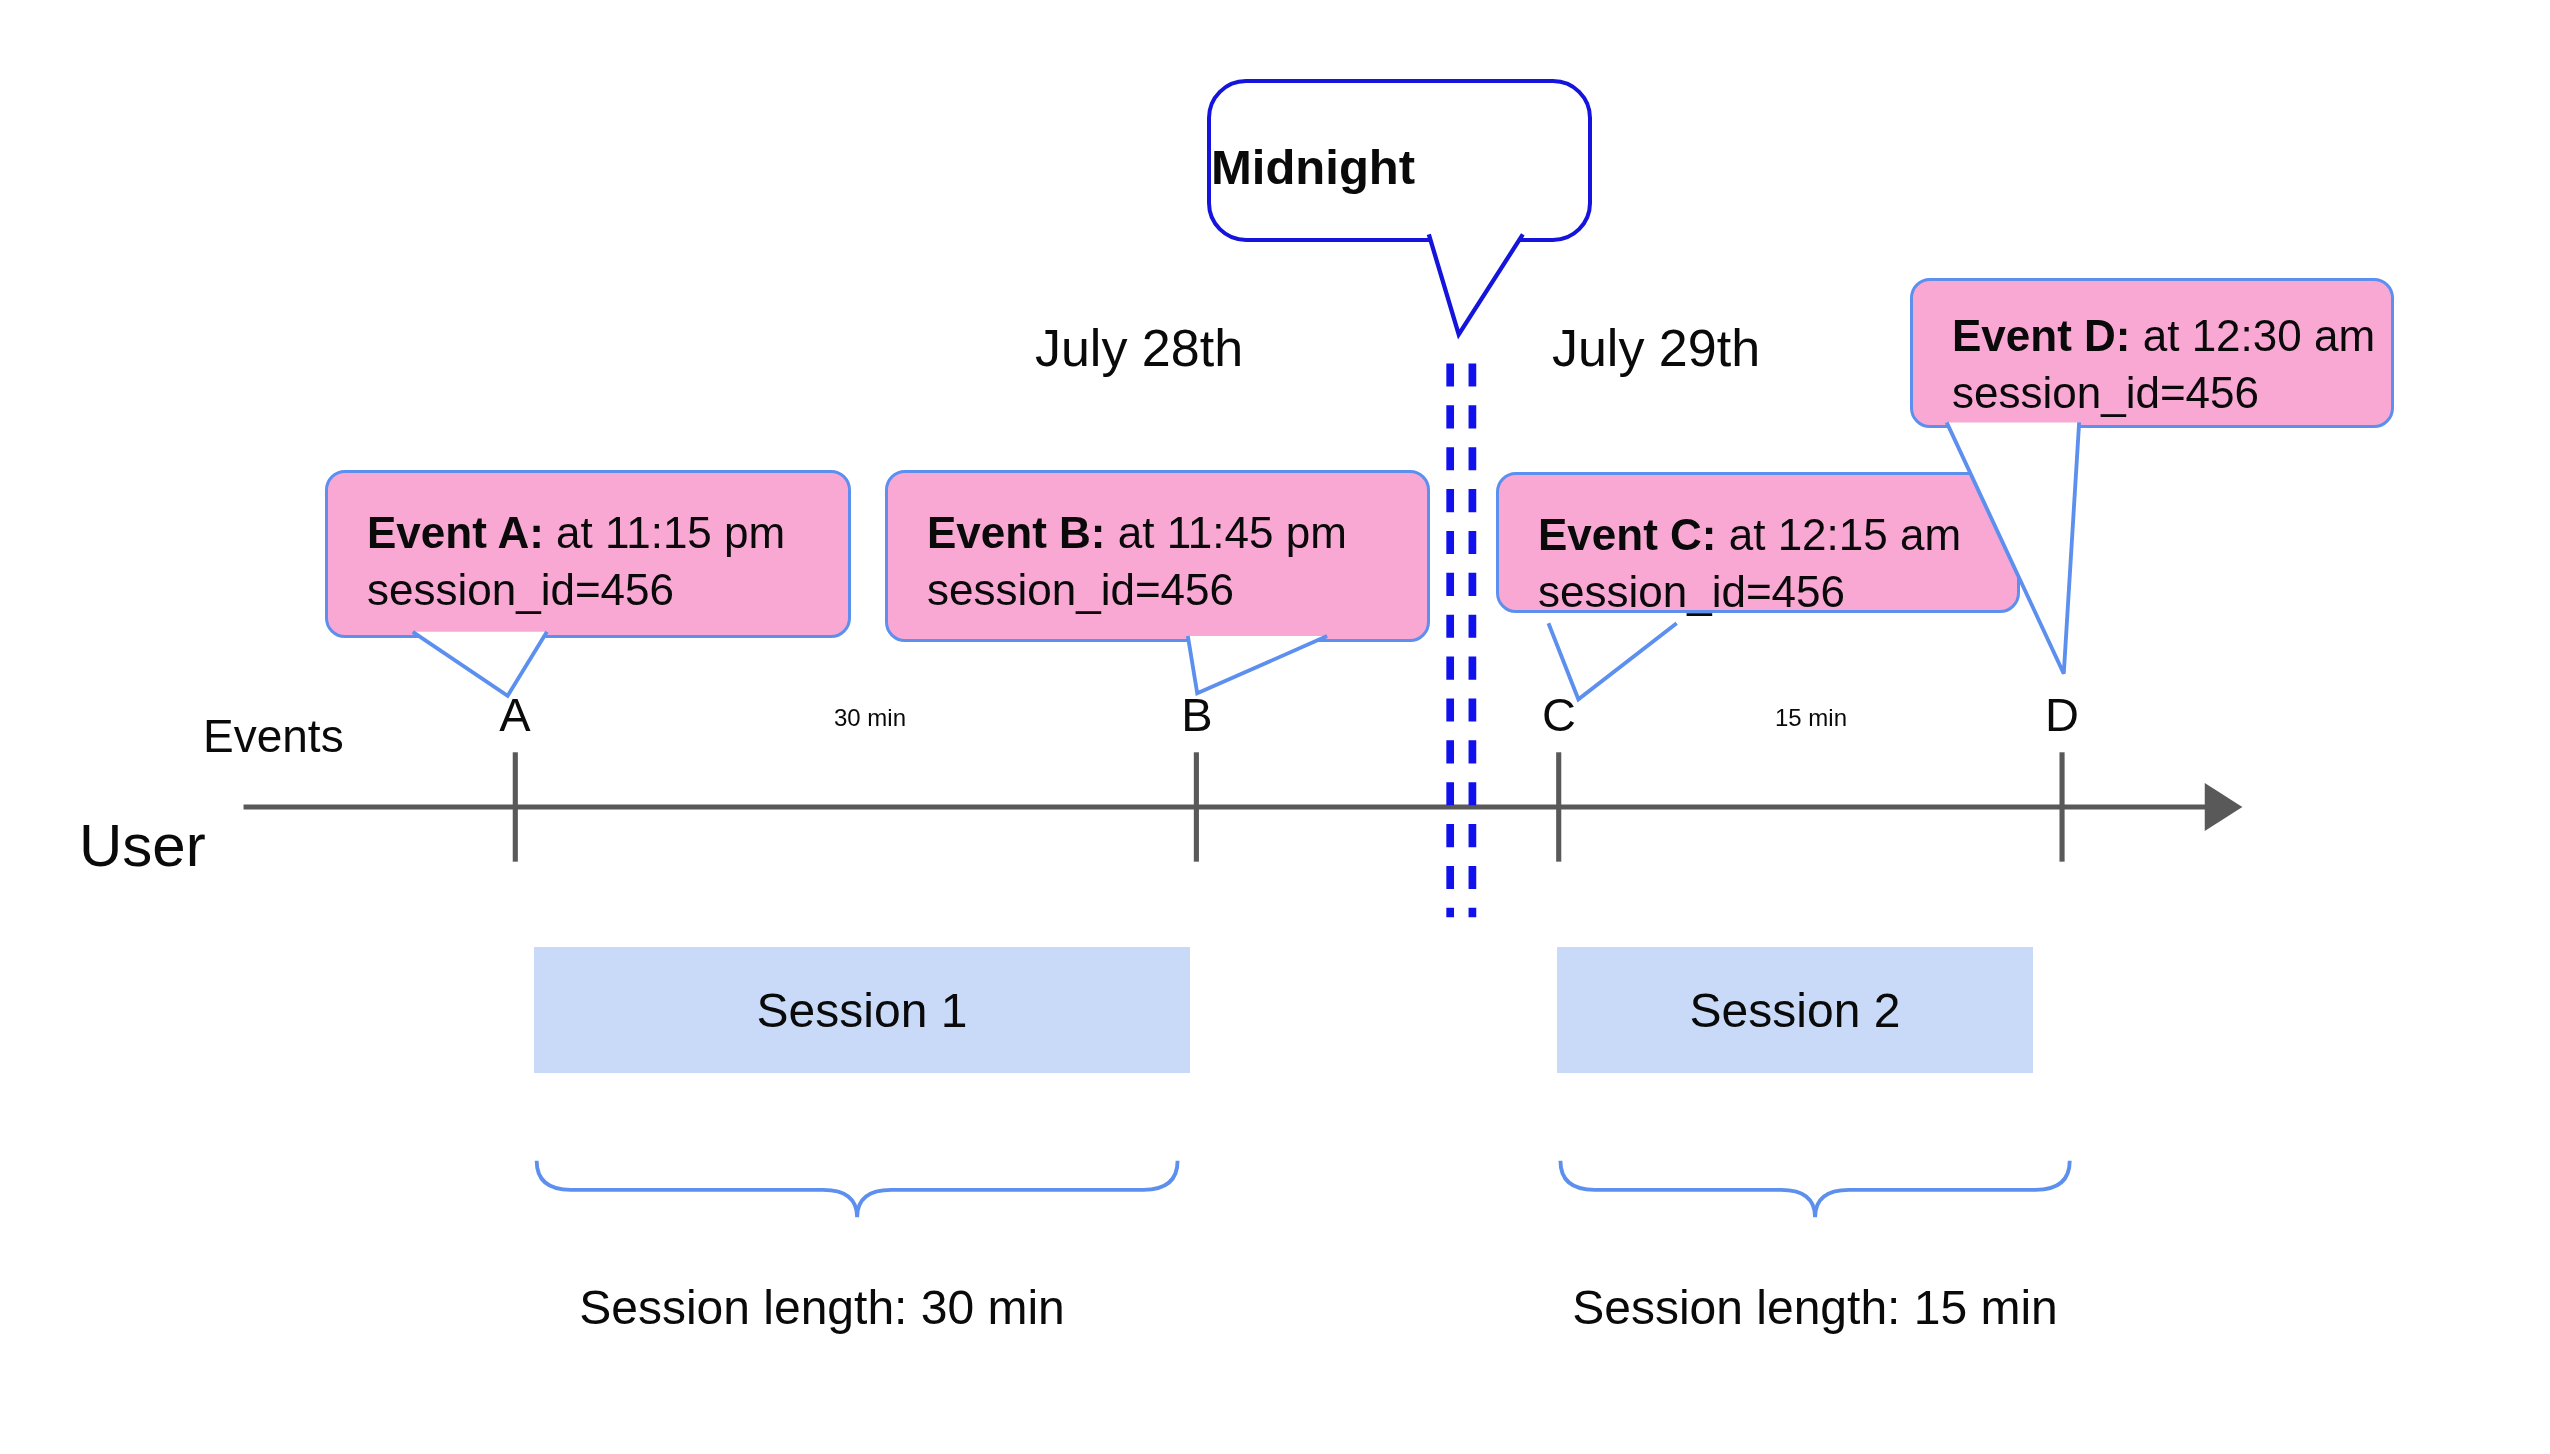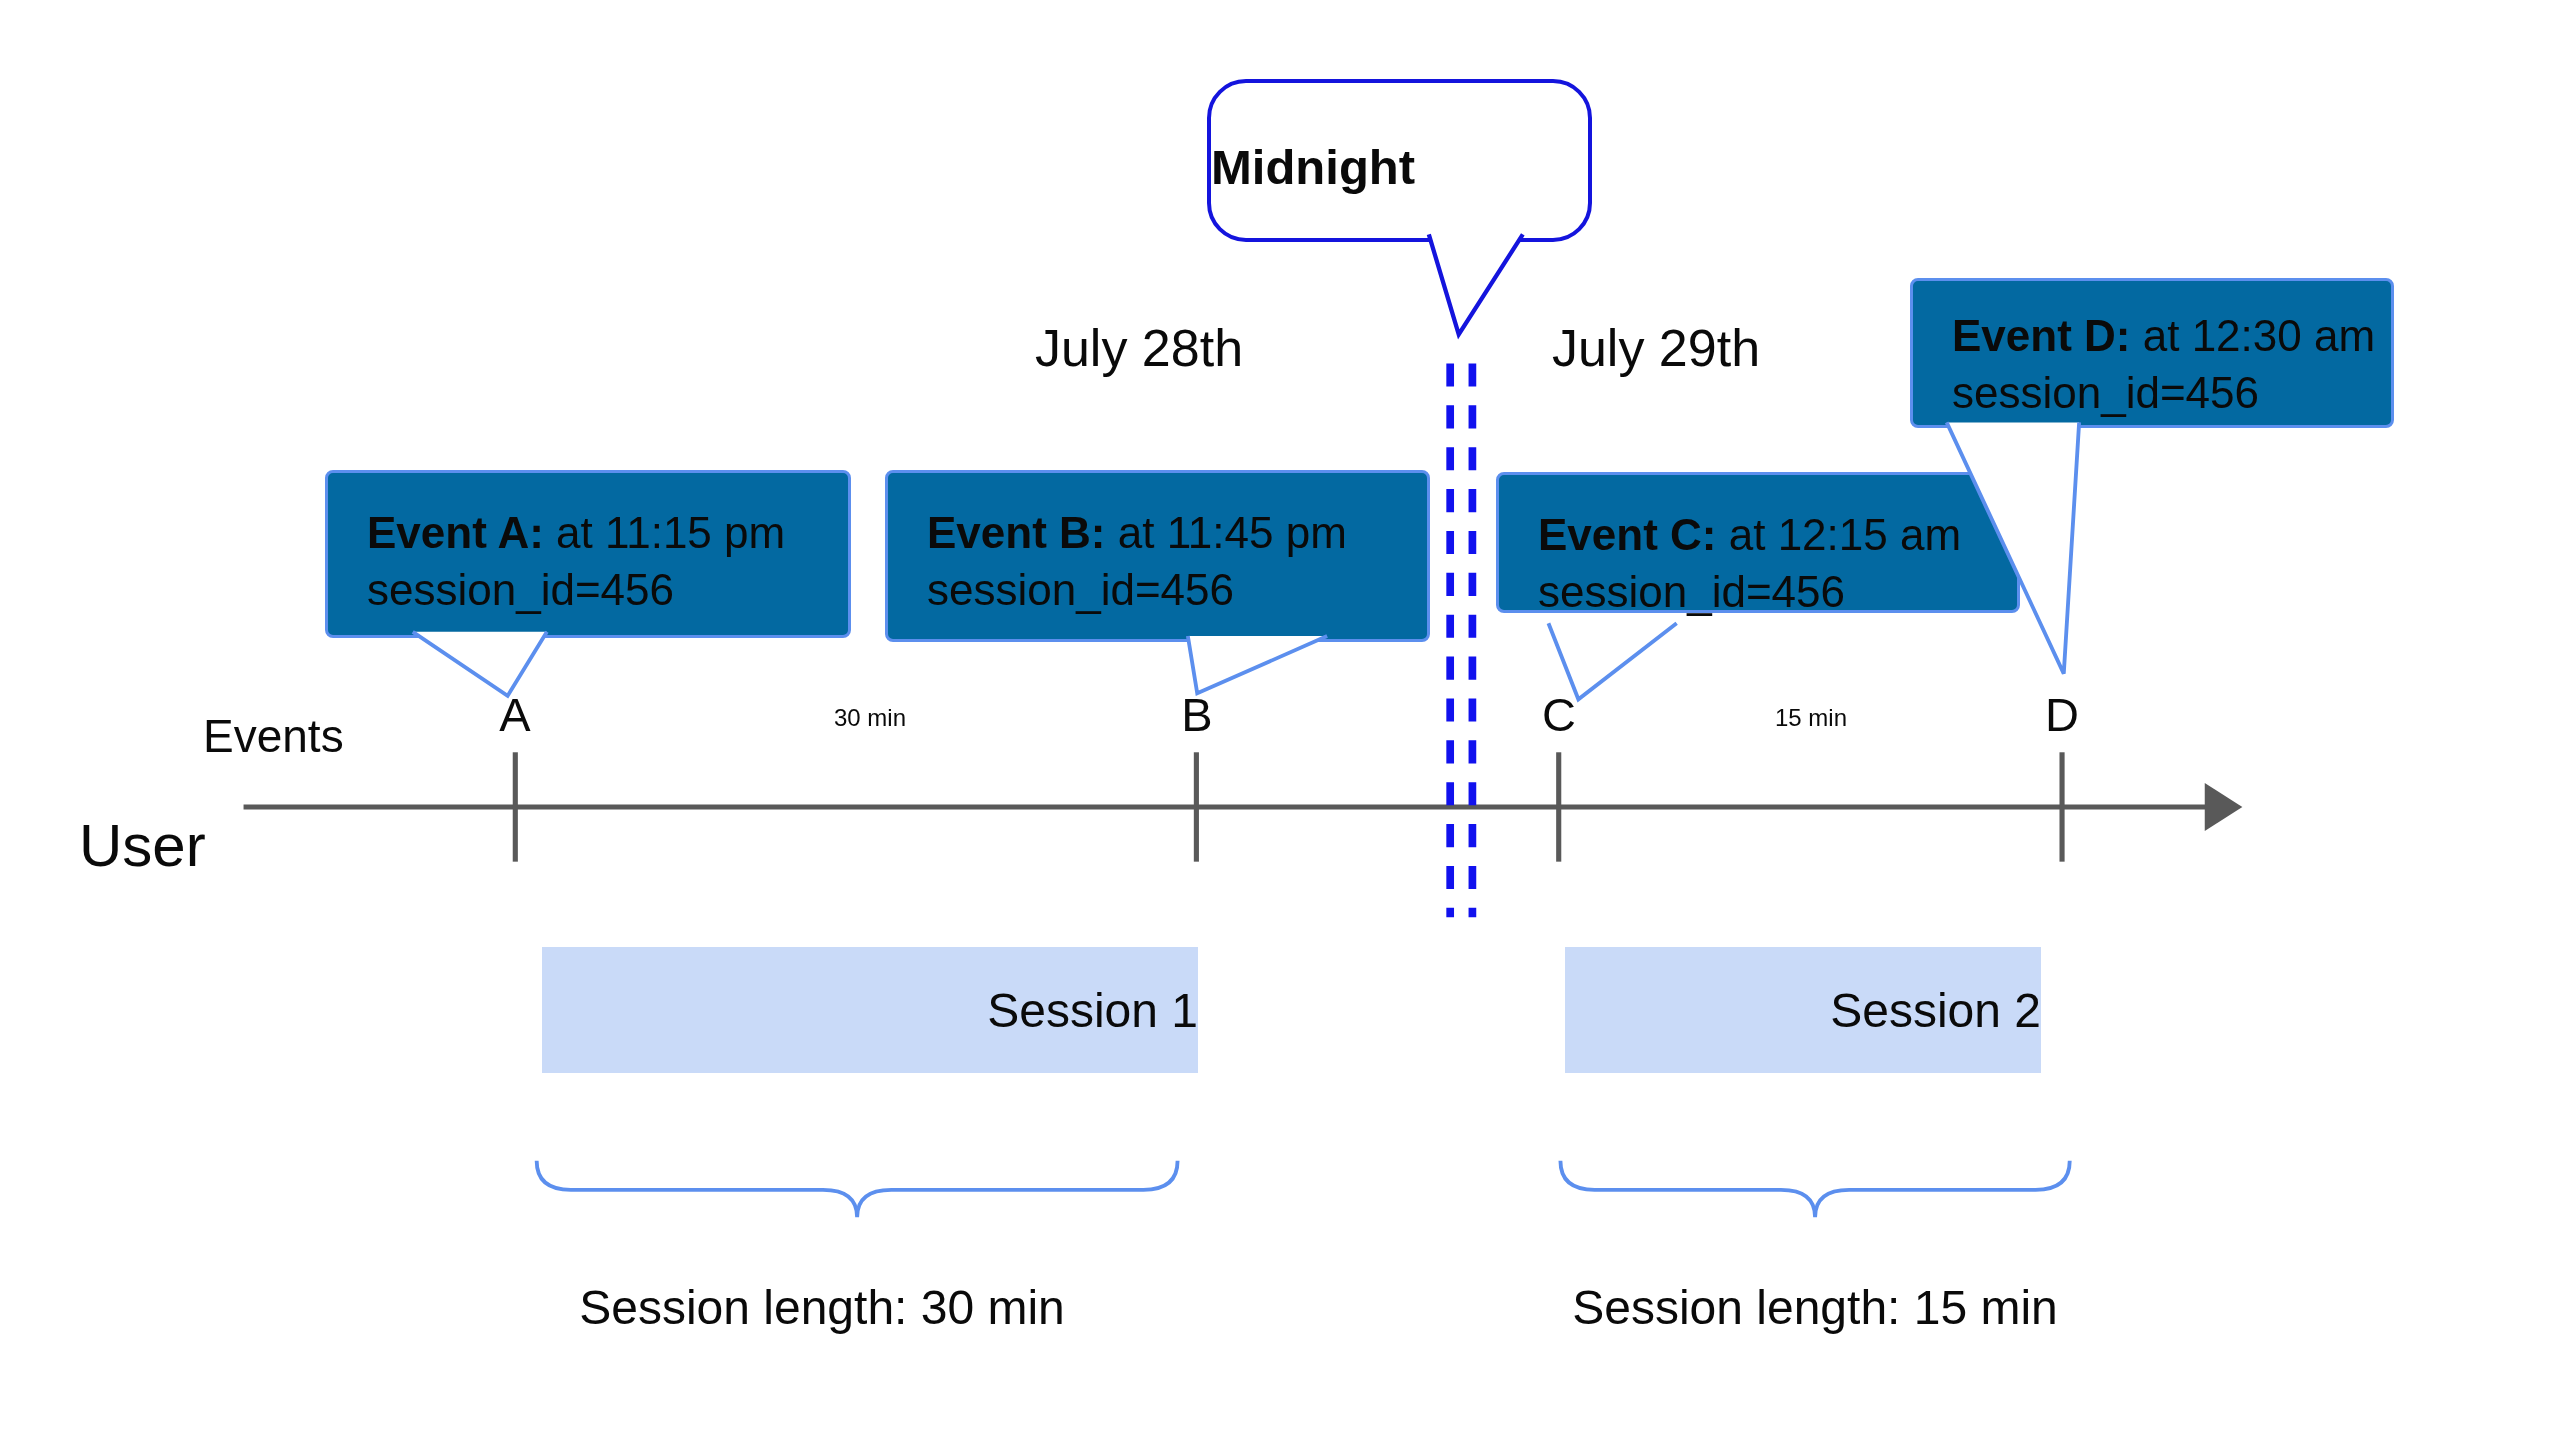--- a/index.html
+++ b/index.html
@@ -15,23 +15,23 @@
     height: 1455px;
     background: #ffffff;
     overflow: hidden;
   }
   .abs { position: absolute; margin-top: 20px; }
 
   
   .ebubble {
     position: absolute;
     box-sizing: border-box;
-    background: #0369a1;
+    background: #f9a8d4;
     border: 3.4px solid #5c8fee;
-    border-radius: 8px;
+    border-radius: 20px;
     font-size: 44px;
     line-height: 57px;
     padding: 31px 26px 0 39px;
     white-space: nowrap;
     z-index: 2;
   }
   .ebubble b { font-weight: bold; }
   #bubble-a { left: 325px;  top: 470px; width: 526px; height: 168px; }
   #bubble-b { left: 885px; top: 470px; width: 545px; height: 172px; }
   #bubble-c { left: 1496px; top: 472px; width: 524px; height: 141px; }
@@ -91,24 +91,23 @@
   #interval-2 { left: 1811px; }
 
   
   .sbox {
     position: absolute;
     top: 947px;
     height: 126px;
     background: #c9daf8;
     display: flex;
     align-items: center;
-    justify-content: flex-end;
+    justify-content: center;
     font-size: 48px;
     z-index: 1;
-    margin-left: 8px;
   }
   #session-1 { left: 534px;  width: 656px; }
   #session-2 { left: 1557px; width: 476px; }
 
   .session-length {
     position: absolute;
     top: 1280px;
     transform: translateX(-50%);
     font-size: 48px;
     white-space: nowrap;

